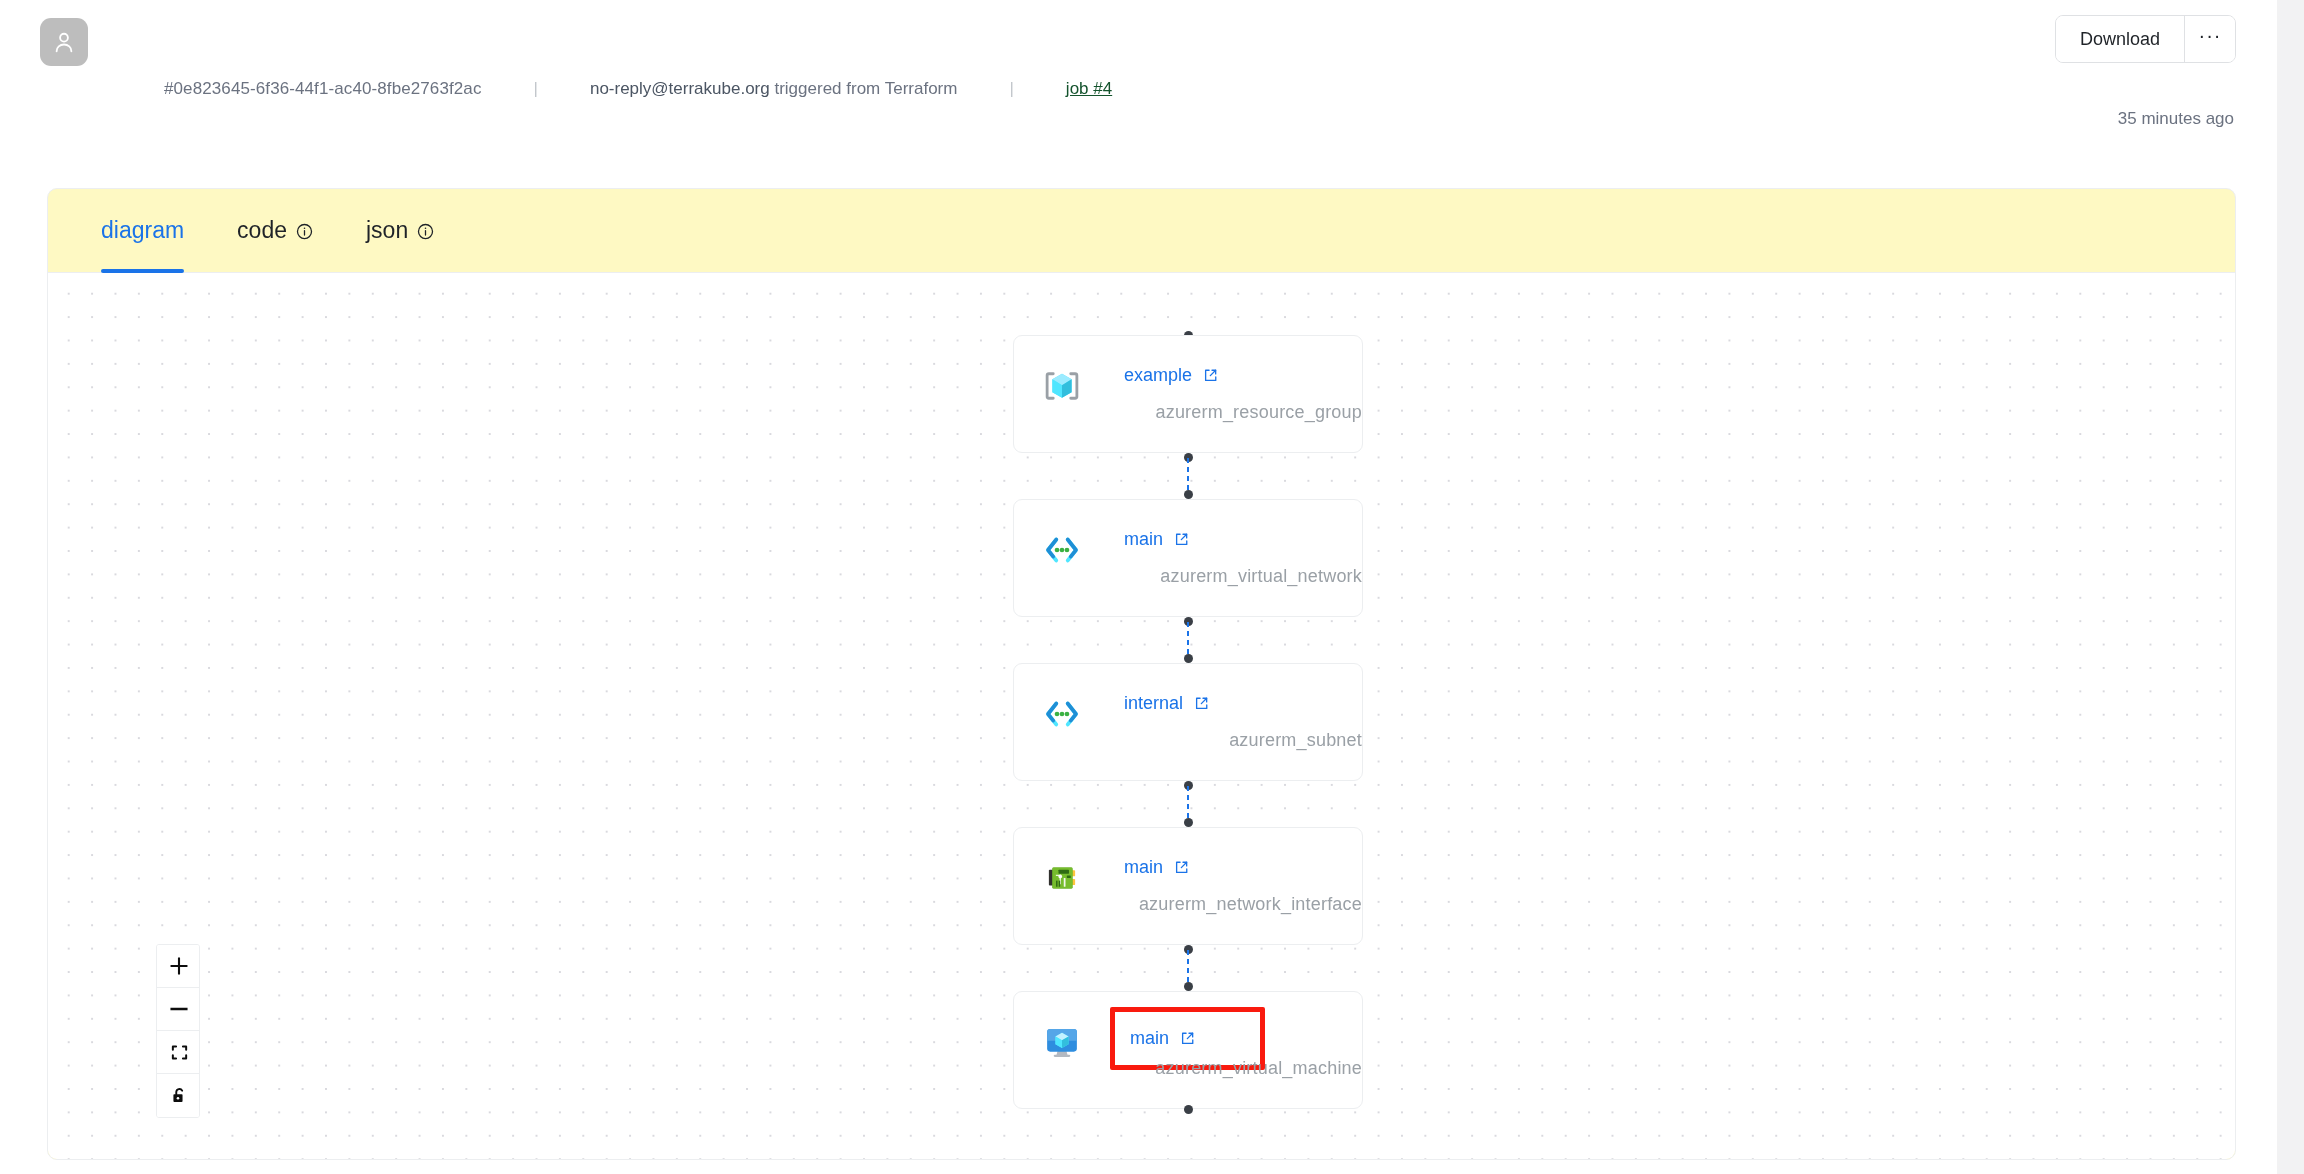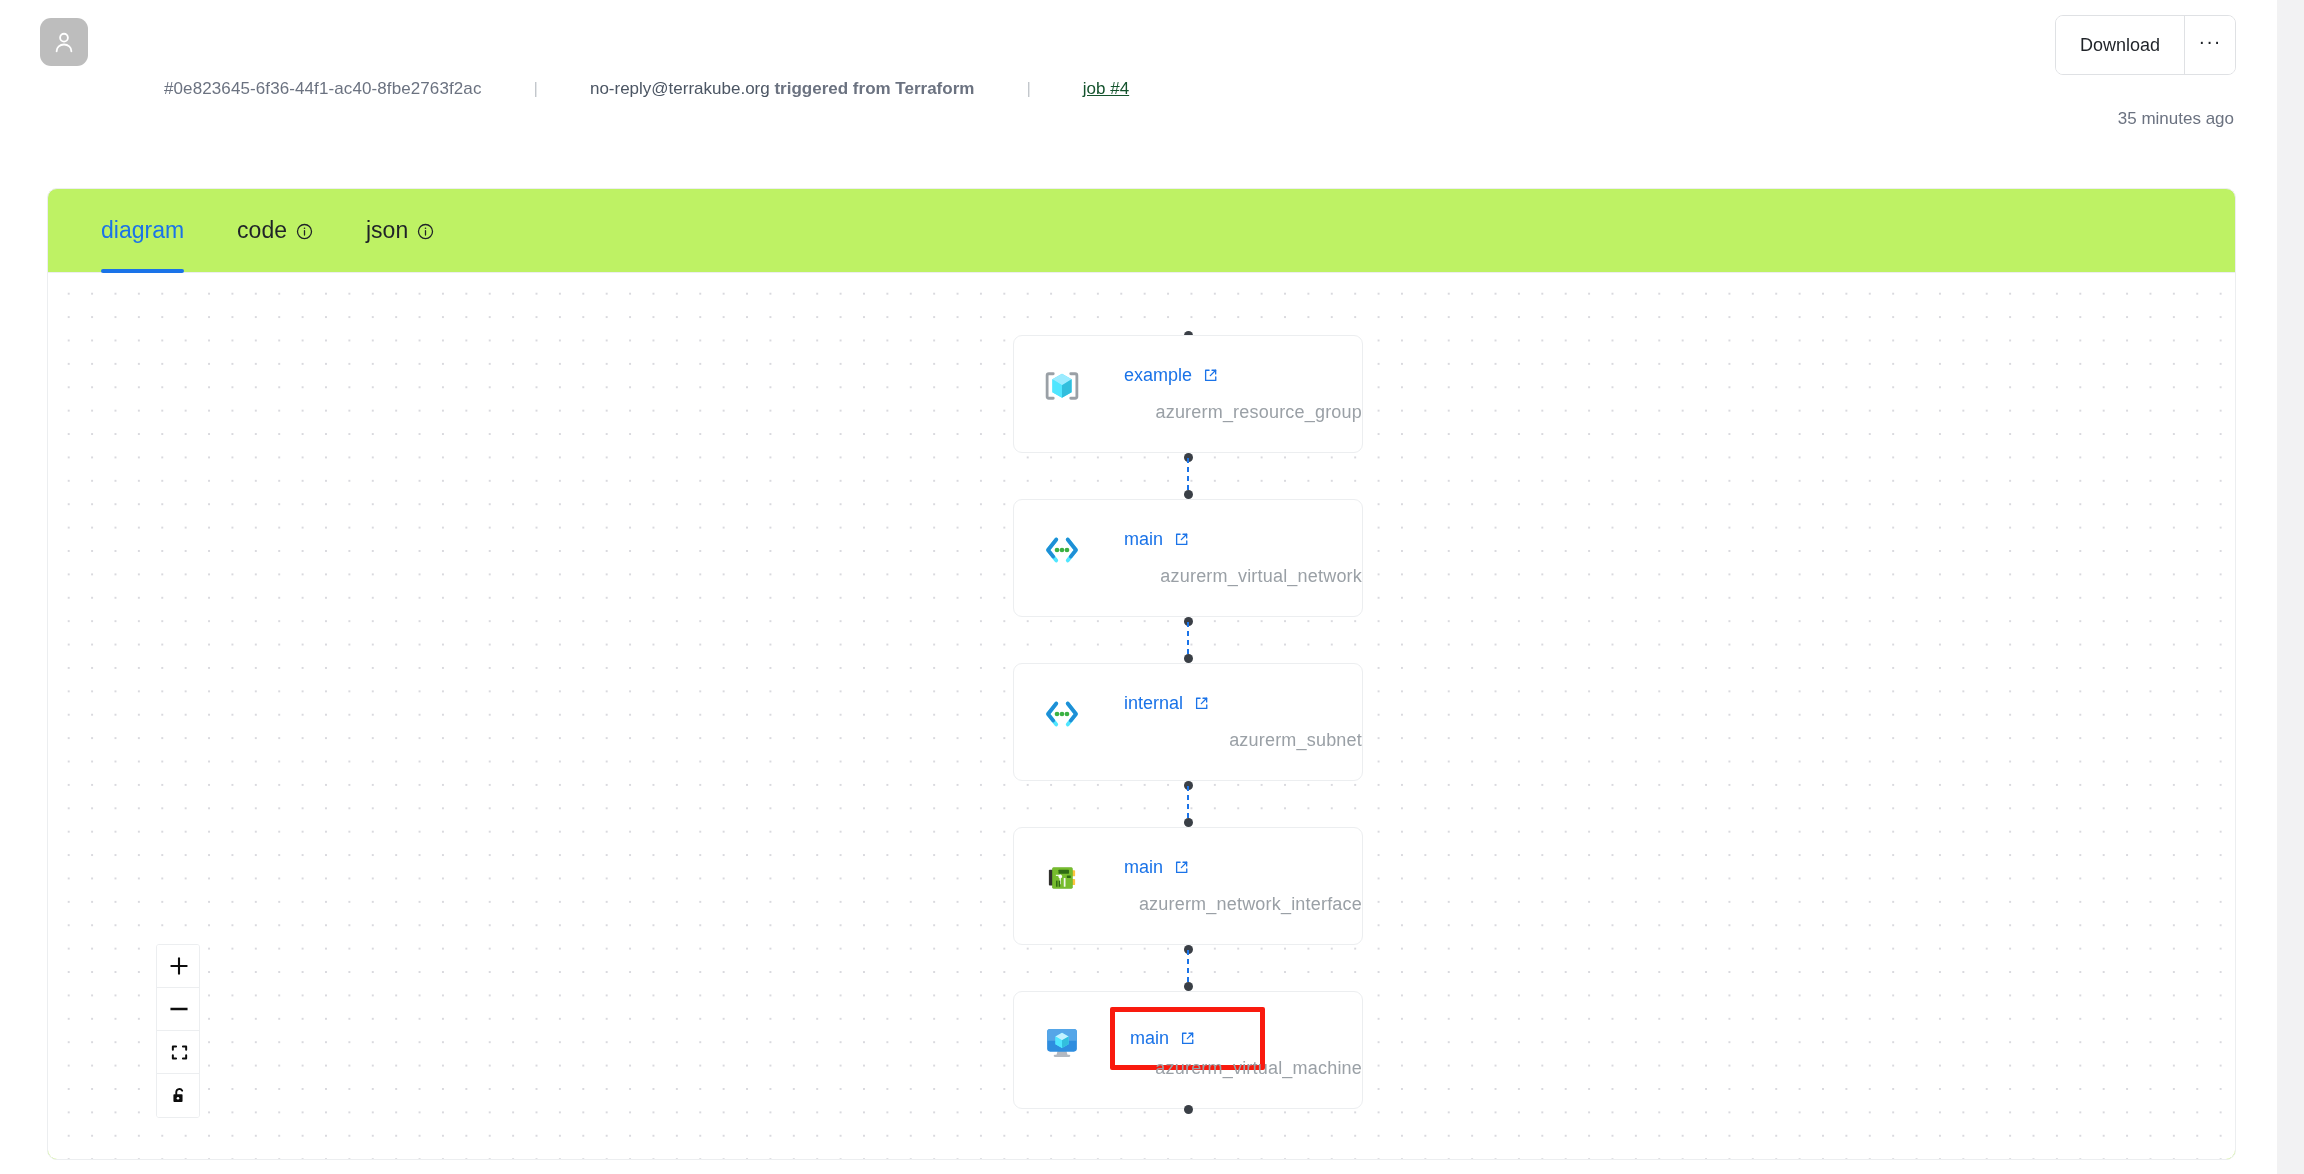--- a/index.html
+++ b/index.html
@@ -67,28 +67,28 @@
     display: flex;
     align-items: center;
     font-size: 17px;
     color: #6b7280;
     white-space: nowrap;
     margin-left: 31px;
   }
   .meta-id { color: #6b7280; letter-spacing: .1px; }
   .meta-sep { color: #c3c7cc; margin: 0 52px; }
   .meta-actor { color: #4b5563; font-weight: 400; }
-  .meta-actor-rest { color: #6b7280; font-weight: 700; }
+  .meta-actor-rest { color: #6b7280; font-weight: 400; }
   .meta-job { color: #14532d; margin-left: 0px; }
 
   .btn-group {
     position: absolute;
     right: 41px; top: 15px;
     display: flex;
-    height: 60px;
+    height: 48px;
     border: 1px solid #dfe1e4;
     border-radius: 8px;
     background: #fff;
     overflow: hidden;
   }
   .btn-download {
     display: flex; align-items: center; justify-content: center;
     padding: 0 24px;
     font-size: 18px;
     color: #1f2328;
@@ -115,21 +115,21 @@
     font-size: 17px;
     color: #6b7280;
   }
 
   
   .card {
     position: absolute;
     left: 47px; top: 188px;
     width: 2189px;
     height: 972px;
-    background: #bef264;
+    background: #fef9c3;
     border: 1px solid #eceef0;
     border-radius: 10px;
     overflow: hidden;
   }
 
   .tabs {
     position: relative;
     height: 84px;
     border-bottom: 1px solid #eceef0;
     display: flex;

